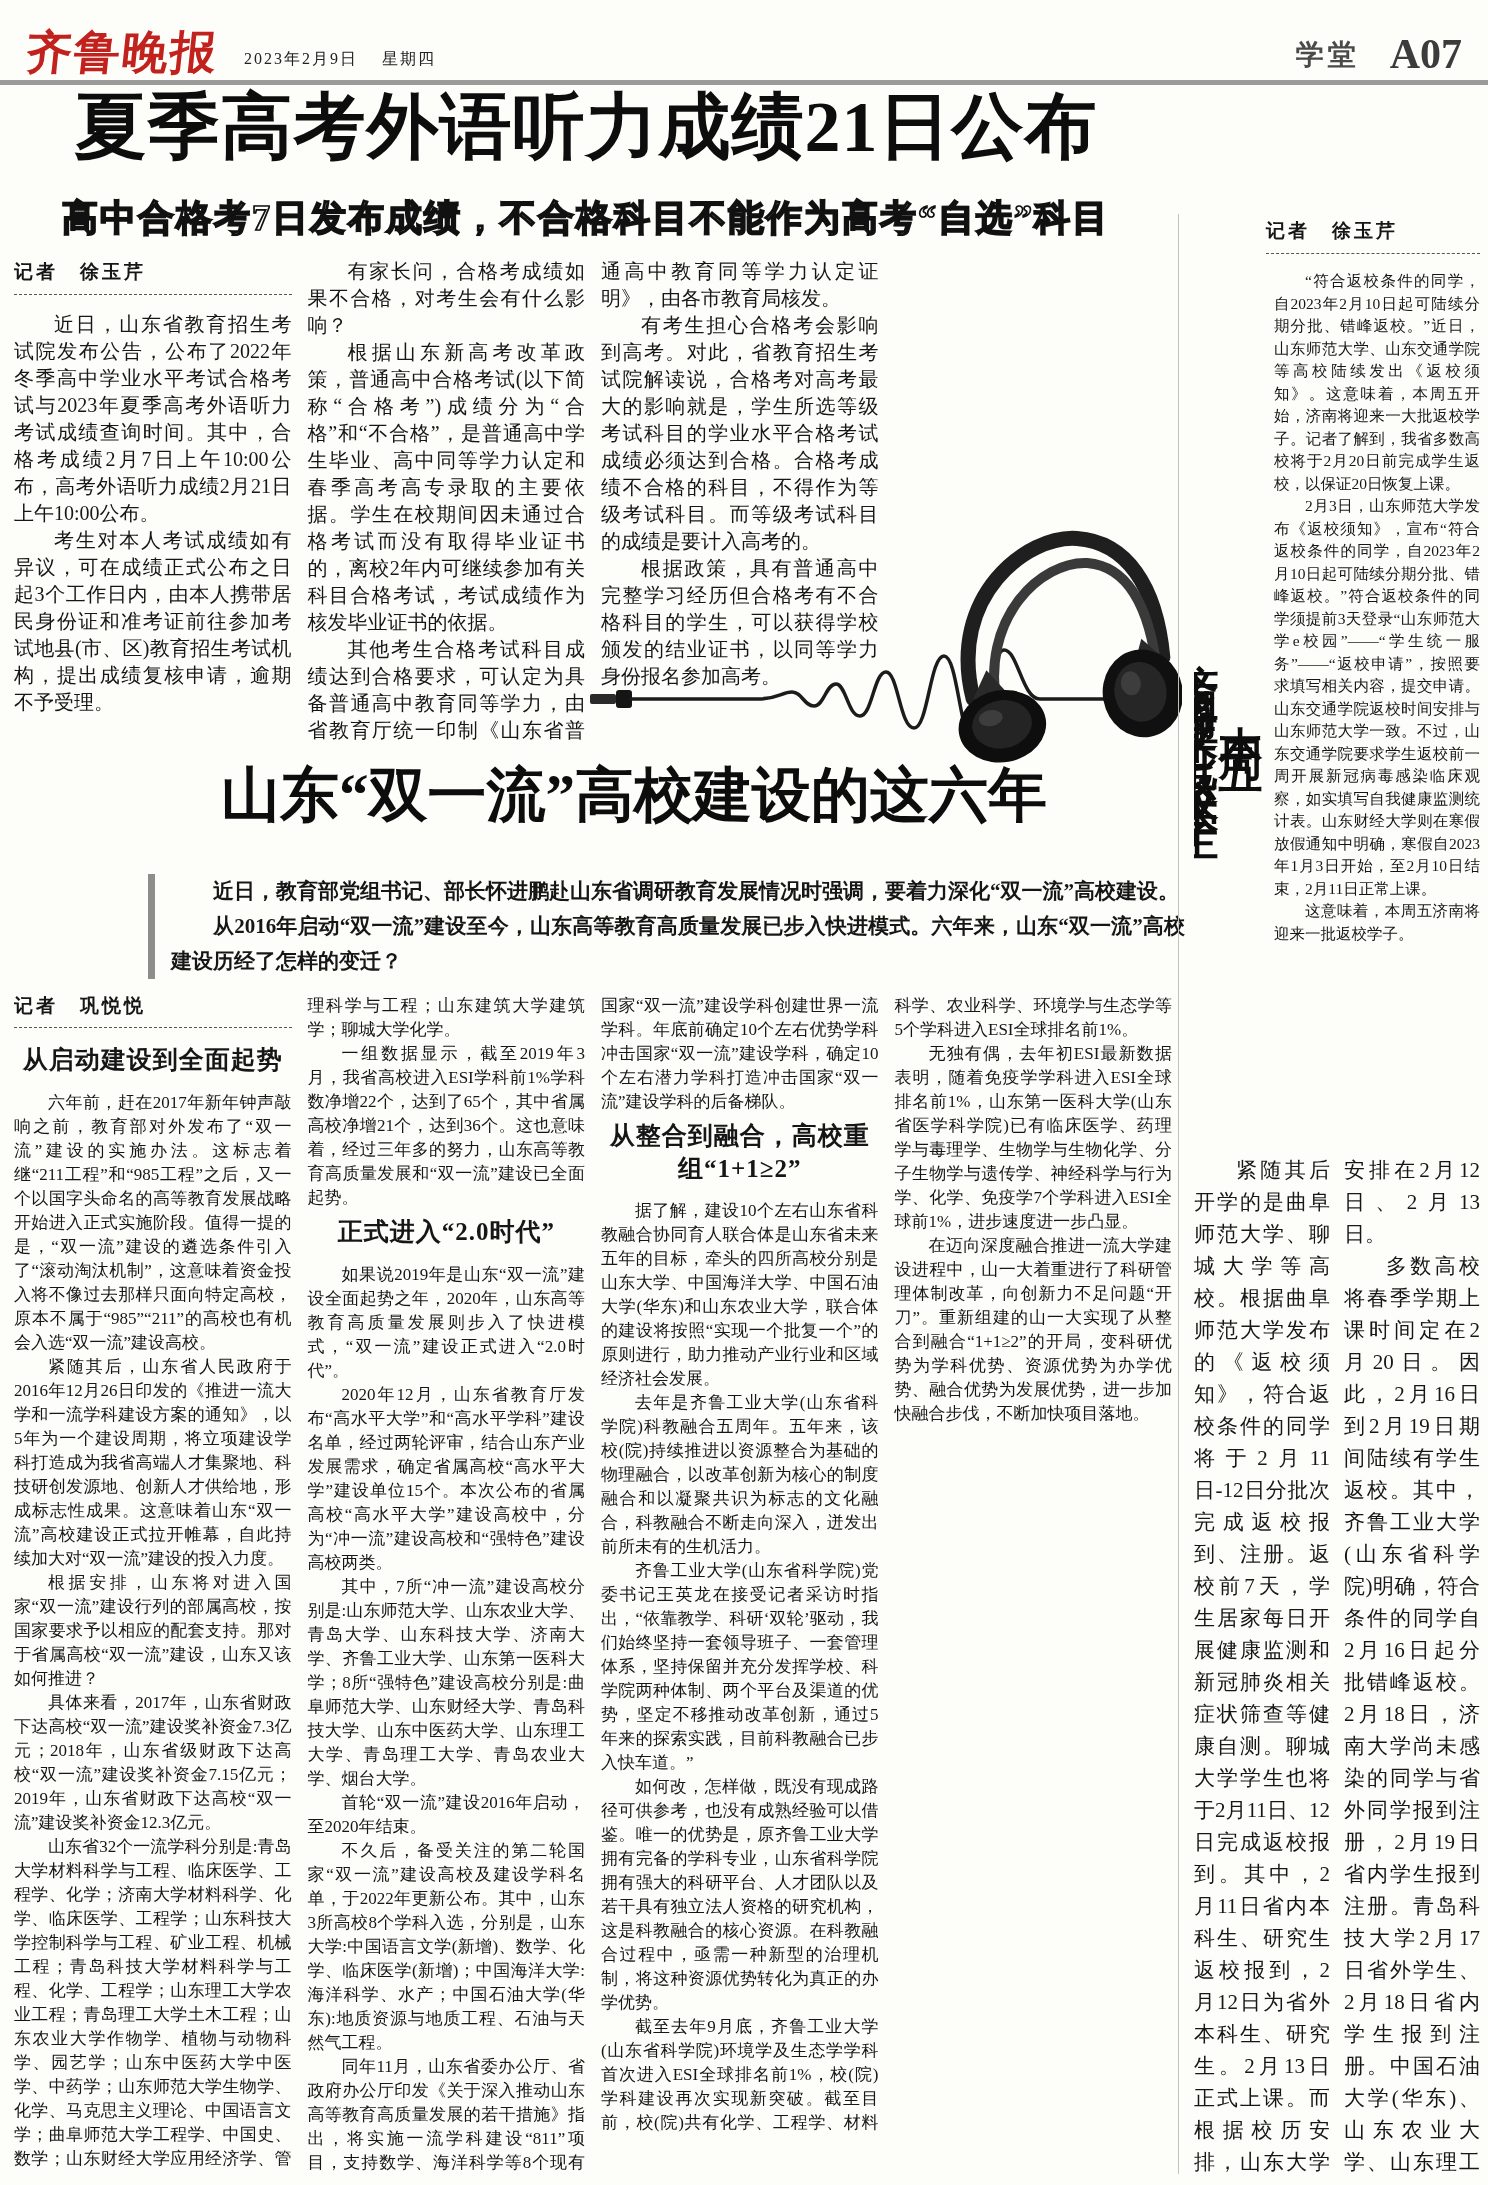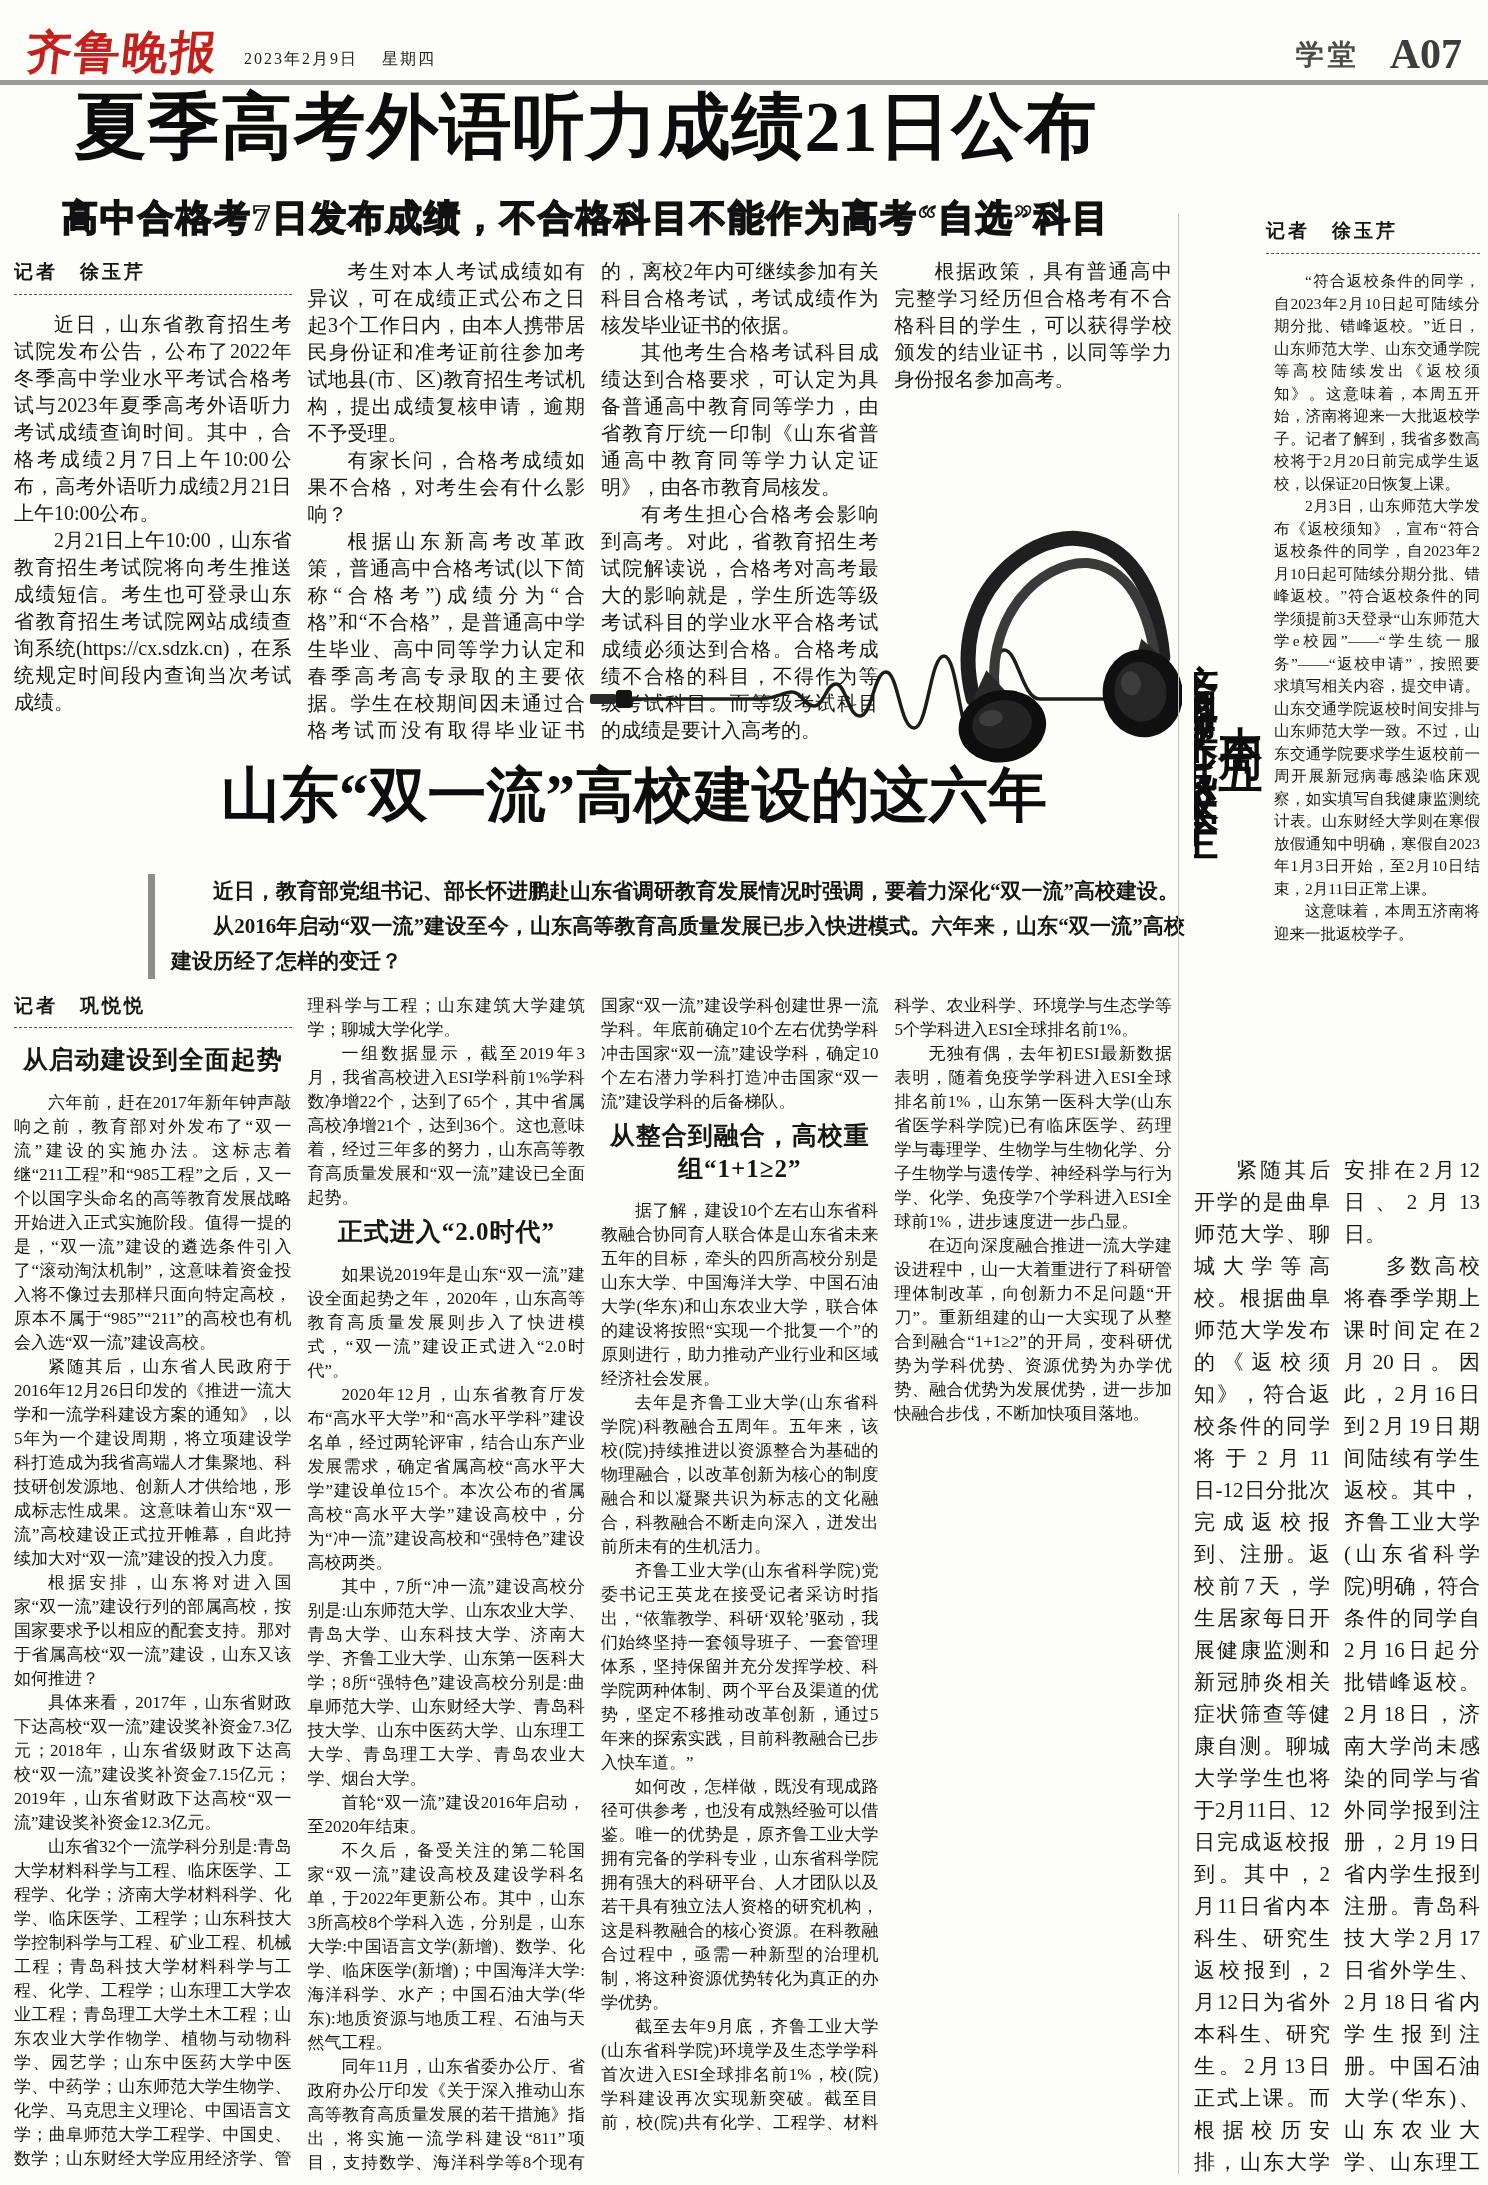--- a/index.html
+++ b/index.html
@@ -86,21 +86,20 @@
   </div>
   <div class="header-rule"></div>
 
   <div class="headline1">夏季高考外语听力成绩21日公布</div>
   <div class="subheadline1">高中合格考7日发布成绩，不合格科目不能作为高考“自选”科目</div>
 
   <div class="article1">
     <div class="byline">记者　徐玉芹</div>
     <div>
         <p class="para">近日，山东省教育招生考试院发布公告，公布了2022年冬季高中学业水平考试合格考试与2023年夏季高考外语听力考试成绩查询时间。其中，合格考成绩2月7日上午10:00公布，高考外语听力成绩2月21日上午10:00公布。</p>
-        <p class="para">2月21日上午10:00，山东省教育招生考试院将向考生推送成绩短信。考生也可登录山东省教育招生考试院网站成绩查询系统(https://cx.sdzk.cn)，在系统规定时间段内查询当次考试成绩。</p>
         <p class="para">考生对本人考试成绩如有异议，可在成绩正式公布之日起3个工作日内，由本人携带居民身份证和准考证前往参加考试地县(市、区)教育招生考试机构，提出成绩复核申请，逾期不予受理。</p>
         <p class="para">有家长问，合格考成绩如果不合格，对考生会有什么影响？</p>
         <p class="para">根据山东新高考改革政策，普通高中合格考试(以下简称“合格考”)成绩分为“合格”和“不合格”，是普通高中学生毕业、高中同等学力认定和春季高考高专录取的主要依据。学生在校期间因未通过合格考试而没有取得毕业证书的，离校2年内可继续参加有关科目合格考试，考试成绩作为核发毕业证书的依据。</p>
         <p class="para">其他考生合格考试科目成绩达到合格要求，可认定为具备普通高中教育同等学力，由省教育厅统一印制《山东省普通高中教育同等学力认定证明》，由各市教育局核发。</p>
         <p class="para">有考生担心合格考会影响到高考。对此，省教育招生考试院解读说，合格考对高考最大的影响就是，学生所选等级考试科目的学业水平合格考试成绩必须达到合格。合格考成绩不合格的科目，不得作为等级考试科目。而等级考试科目的成绩是要计入高考的。</p>
         <p class="para">根据政策，具有普通高中完整学习经历但合格考有不合格科目的学生，可以获得学校颁发的结业证书，以同等学力身份报名参加高考。</p>
       </div>
   </div>
 
   <svg class="waveform" viewBox="0 0 590 120">

